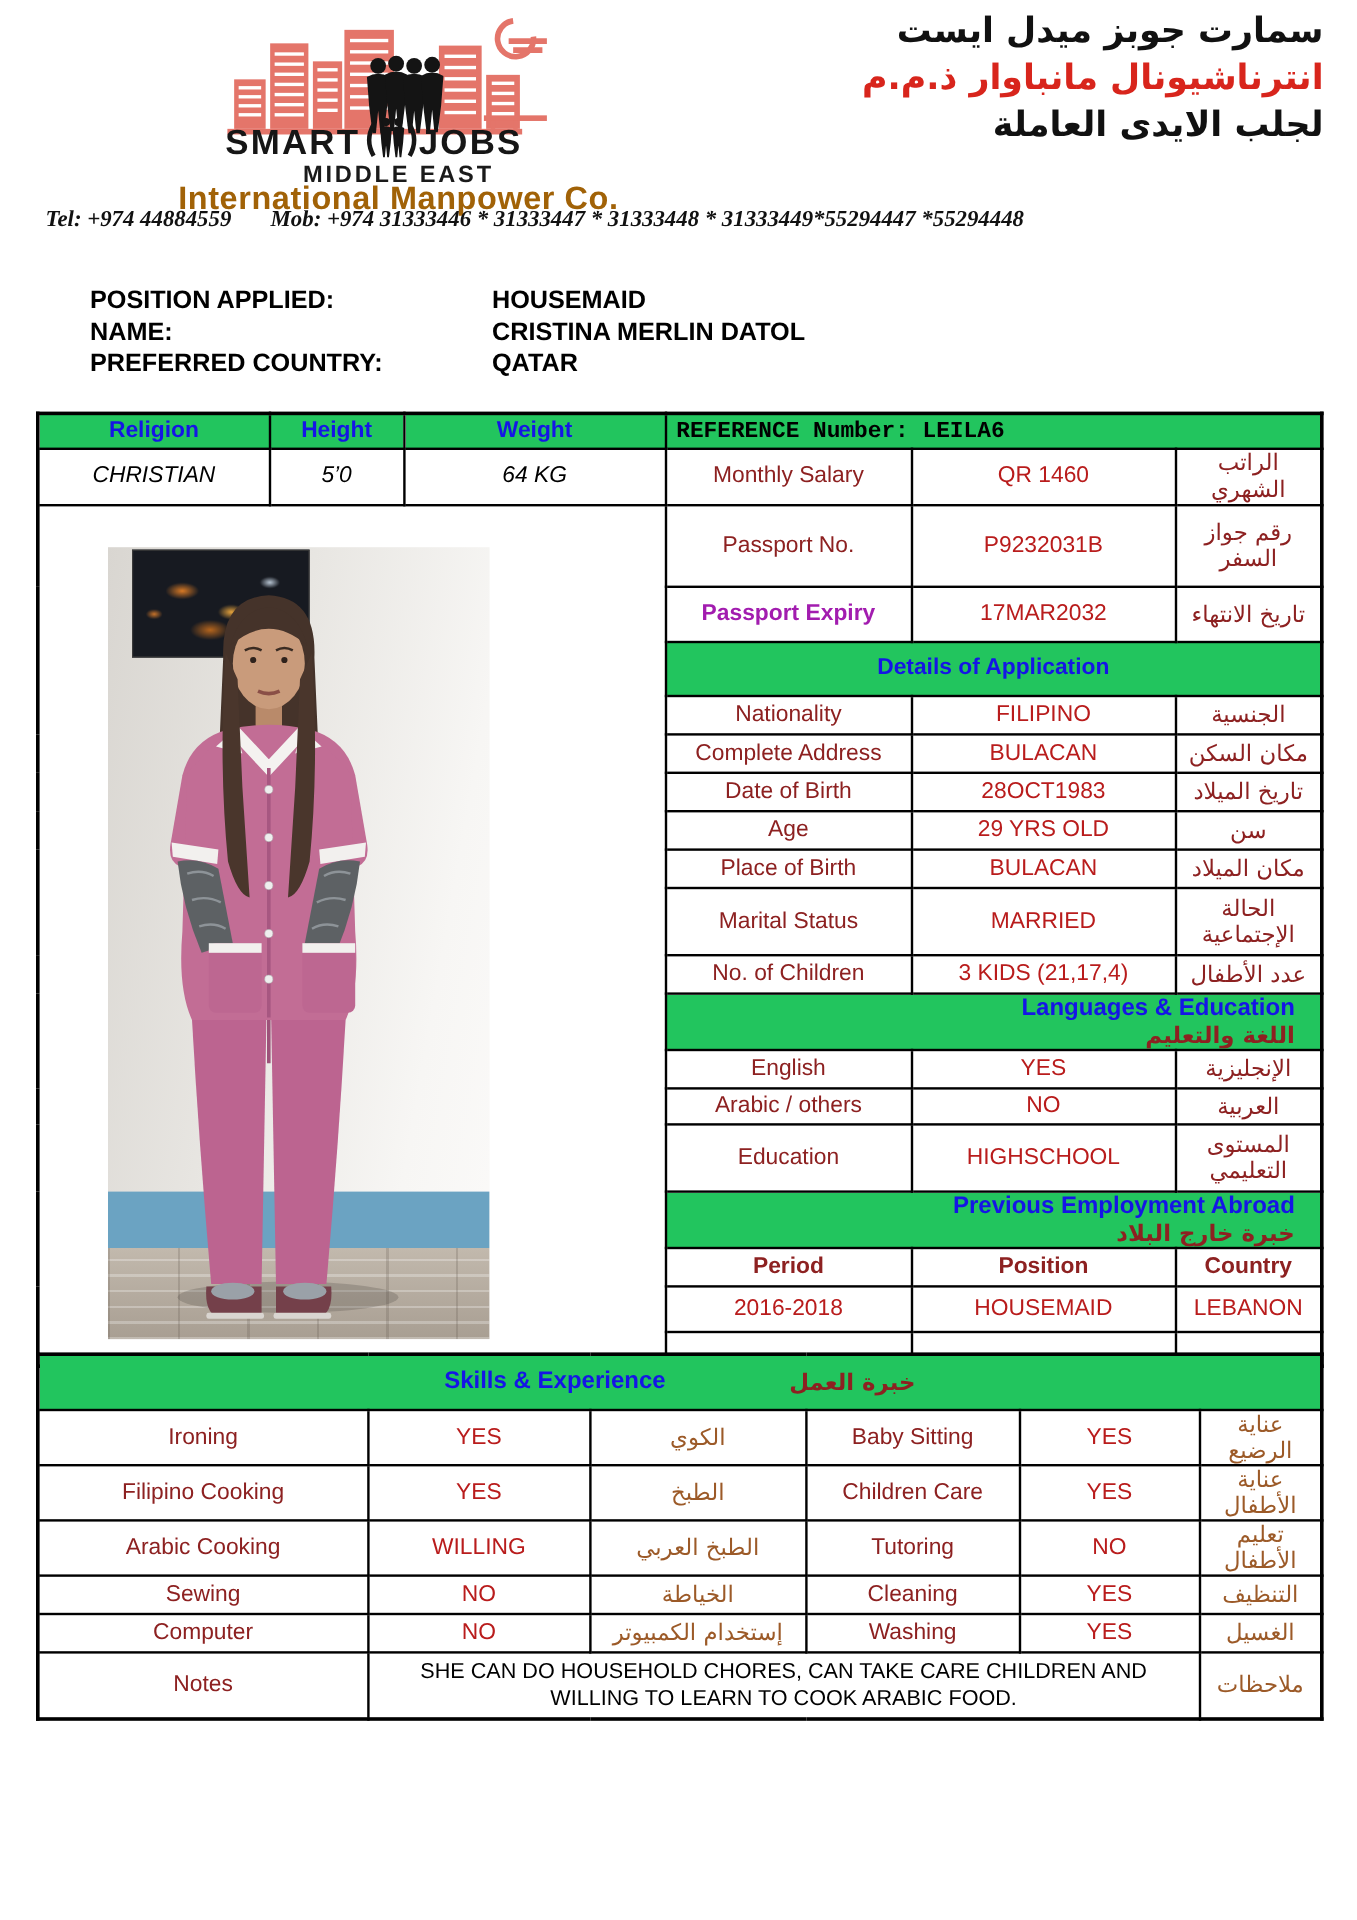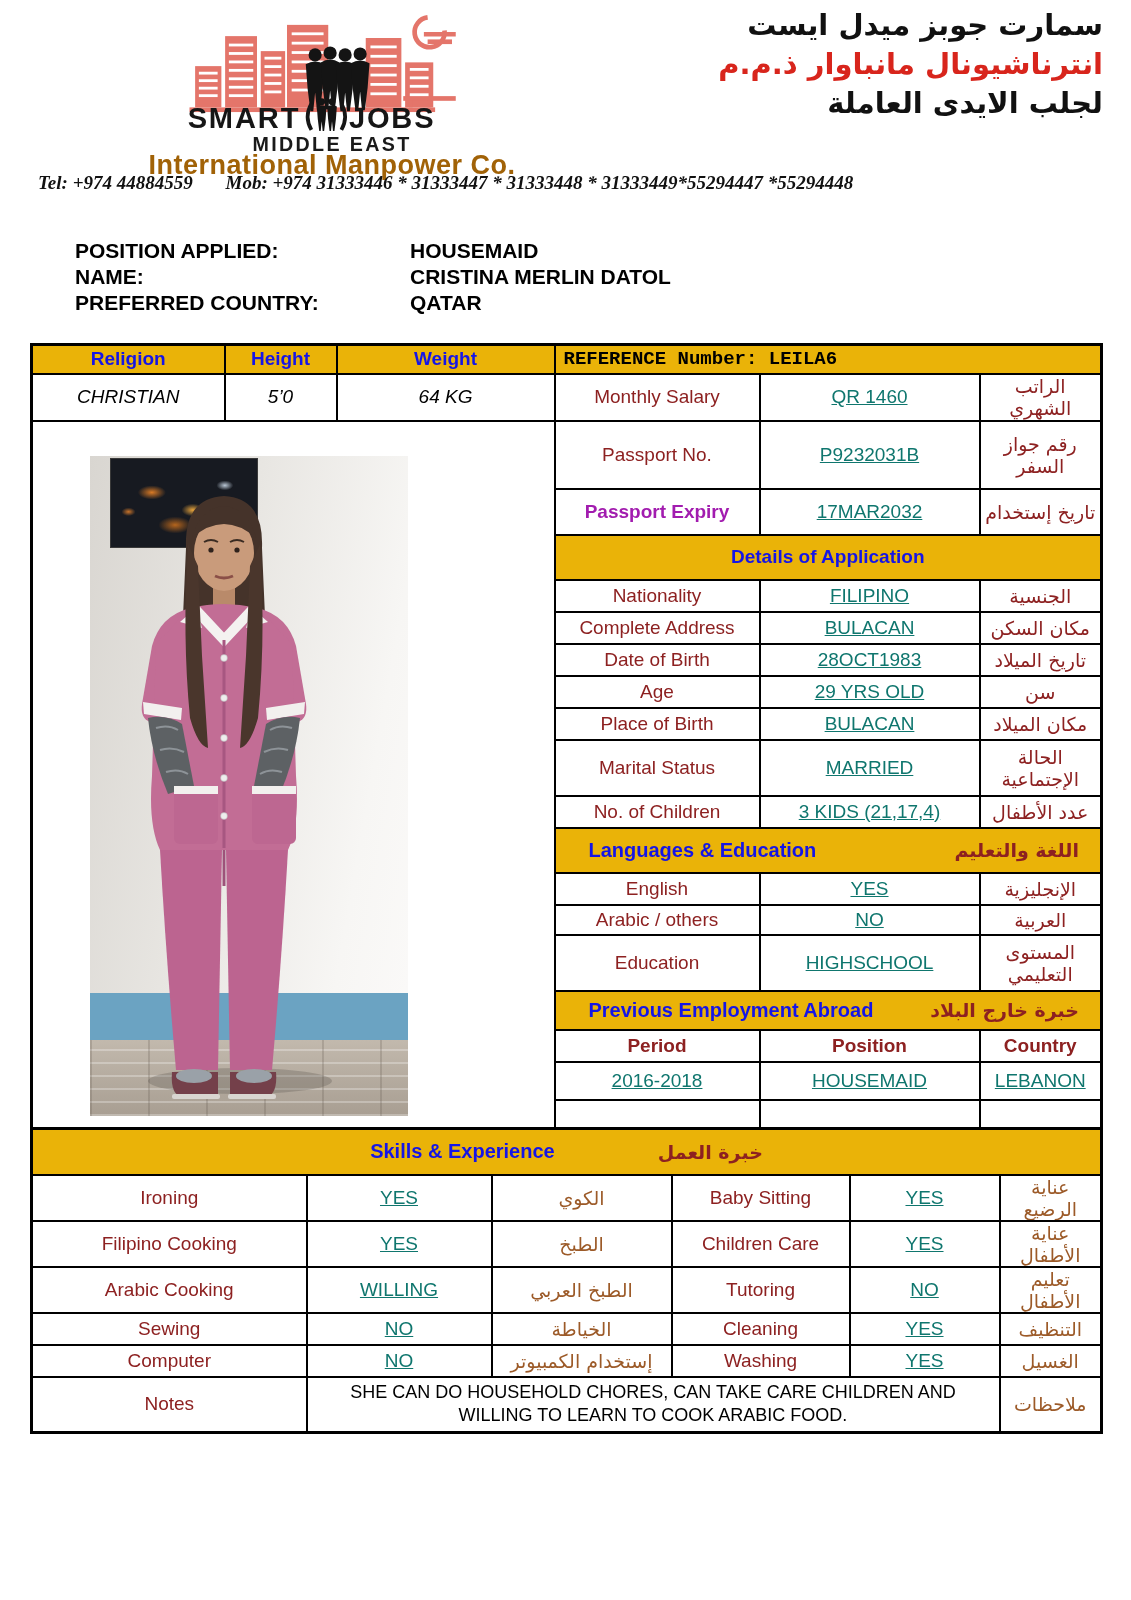--- a/index.html
+++ b/index.html
@@ -27,31 +27,31 @@
   .position-block { position:absolute; left:40px; top:238px; font-size:21px; font-weight:bold; line-height:26px; }
   .position-row { display:flex; }
   .position-row .plabel { width:335px;margin-left:35px; }
   
   table.doc { position:absolute; left:30px; border-collapse:collapse; table-layout:fixed; width:1070px;
               border:3px solid #000; }
   table.doc td { border:2px solid #000; padding:0 3px; text-align:center; vertical-align:middle;
                  font-size:19px; overflow:hidden; }
   .main-table { top:343px; }
   .skills-table { top:1127px; }
-  .gray { background:#eab308;margin-top:11px; }
+  .gray { background:#22c55e;margin-top:11px; }
   .blue { color:#1515e6; font-weight:bold; font-size:20px; }
   .ref  { color:#000; font-weight:bold; font-size:21px; text-align:left !important; padding-left:8px !important;font-family:Liberation Mono, monospace; }
   .ital { font-style:italic; font-size:20px; }
   .lbl  { color:#8d2121; }
   .lbl-brown { color:#a21caf;font-weight:bold; }
-  .val  { color:#0f766e;text-decoration:underline; }
+  .val  { color:#b91c1c; }
   .arc  { color:#8d2121; direction:rtl; font-family:"DejaVu Sans", sans-serif; font-size:17px; }
   .arc-brown { color:#9c5a28; direction:rtl; font-family:"DejaVu Sans", sans-serif; font-size:17px; }
   .mar-bold { color:#8d2121; font-weight:bold; }
-  .sec-split { display:flex; justify-content:space-between; align-items:flex-start; padding:0 18px 0 30px; }
+  .sec-split { display:flex; justify-content:space-between; align-items:flex-end; padding:0 18px 0 30px;flex-direction:column; }
   .sec-ar { color:#8d2121; font-weight:bold; font-family:"DejaVu Sans", sans-serif; font-size:19px; direction:rtl; }
   .skills-bar { display:flex; justify-content:center; align-items:center; gap:103px; }
   .notes-text { font-size:18px; line-height:1.3; padding:2px 26px; }
   
   .h29{height:29px} .h30{height:30px} .h32{height:32px} .h38{height:38px} .h39{height:39px}
   .h45{height:45px} .h46{height:46px} .h47{height:47px} .h56{height:56px} .h68{height:68px}
   
   .photo-cell { position:relative; vertical-align:top !important; }
   .photo { position:absolute; left:57px; top:34px; width:318px; height:660px; overflow:hidden;
            background:linear-gradient(100deg,#d9d6d1 0%,#e8e6e2 40%,#f7f6f4 78%,#fbfaf9 100%); }
@@ -294,21 +294,21 @@
           </svg>
         </div>
       </td>
       <td class="lbl">Passport No.</td>
       <td class="val">P9232031B</td>
       <td class="arc">رقم جواز السفر</td>
     </tr>
     <tr class="h46">
       <td class="lbl-brown">Passport Expiry</td>
       <td class="val">17MAR2032</td>
-      <td class="arc">تاريخ إستخدام</td>
+      <td class="arc">تاريخ الانتهاء</td>
     </tr>
     <tr class="h45 gray">
       <td colspan="3" class="blue">Details of  Application</td>
     </tr>
     <tr class="h32">
       <td class="lbl">Nationality</td>
       <td class="val">FILIPINO</td>
       <td class="arc">الجنسية</td>
     </tr>
     <tr class="h32">

